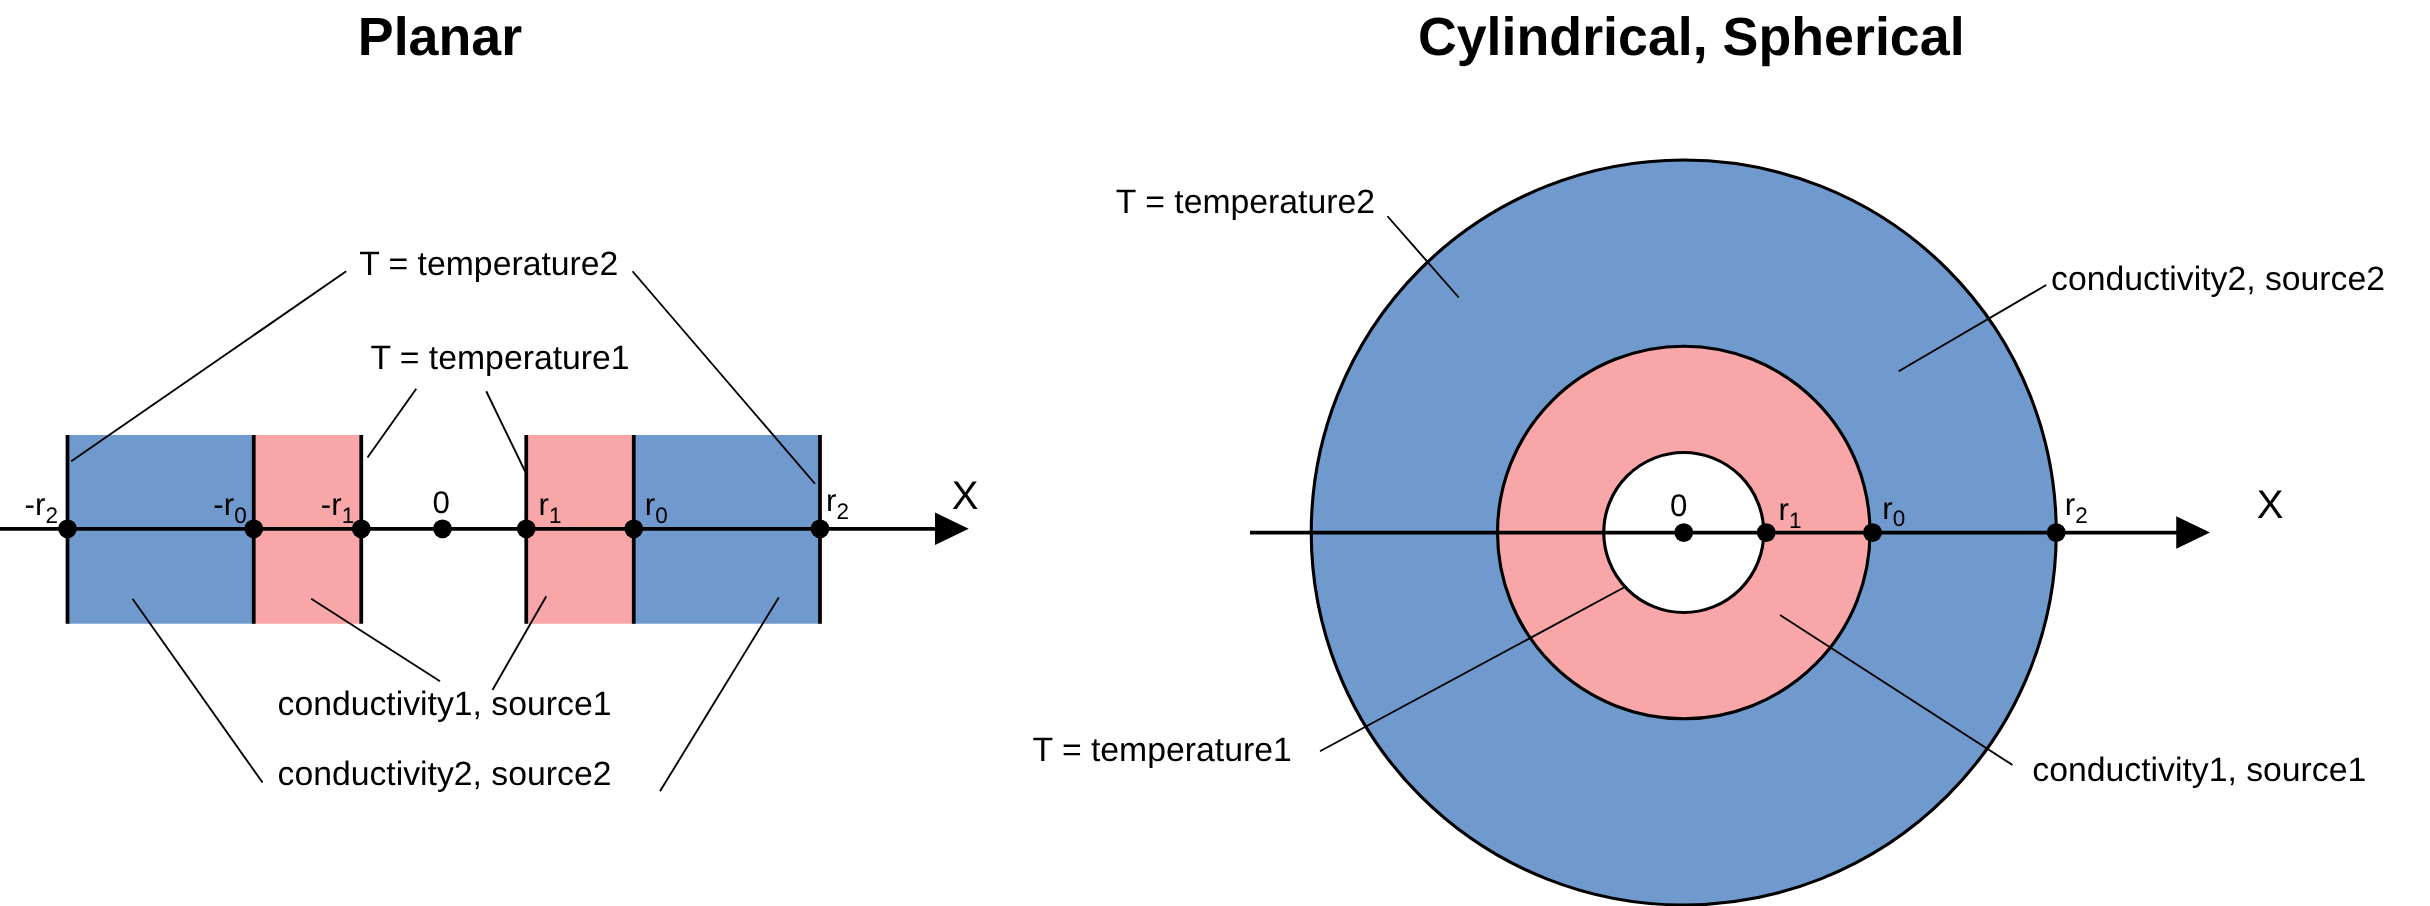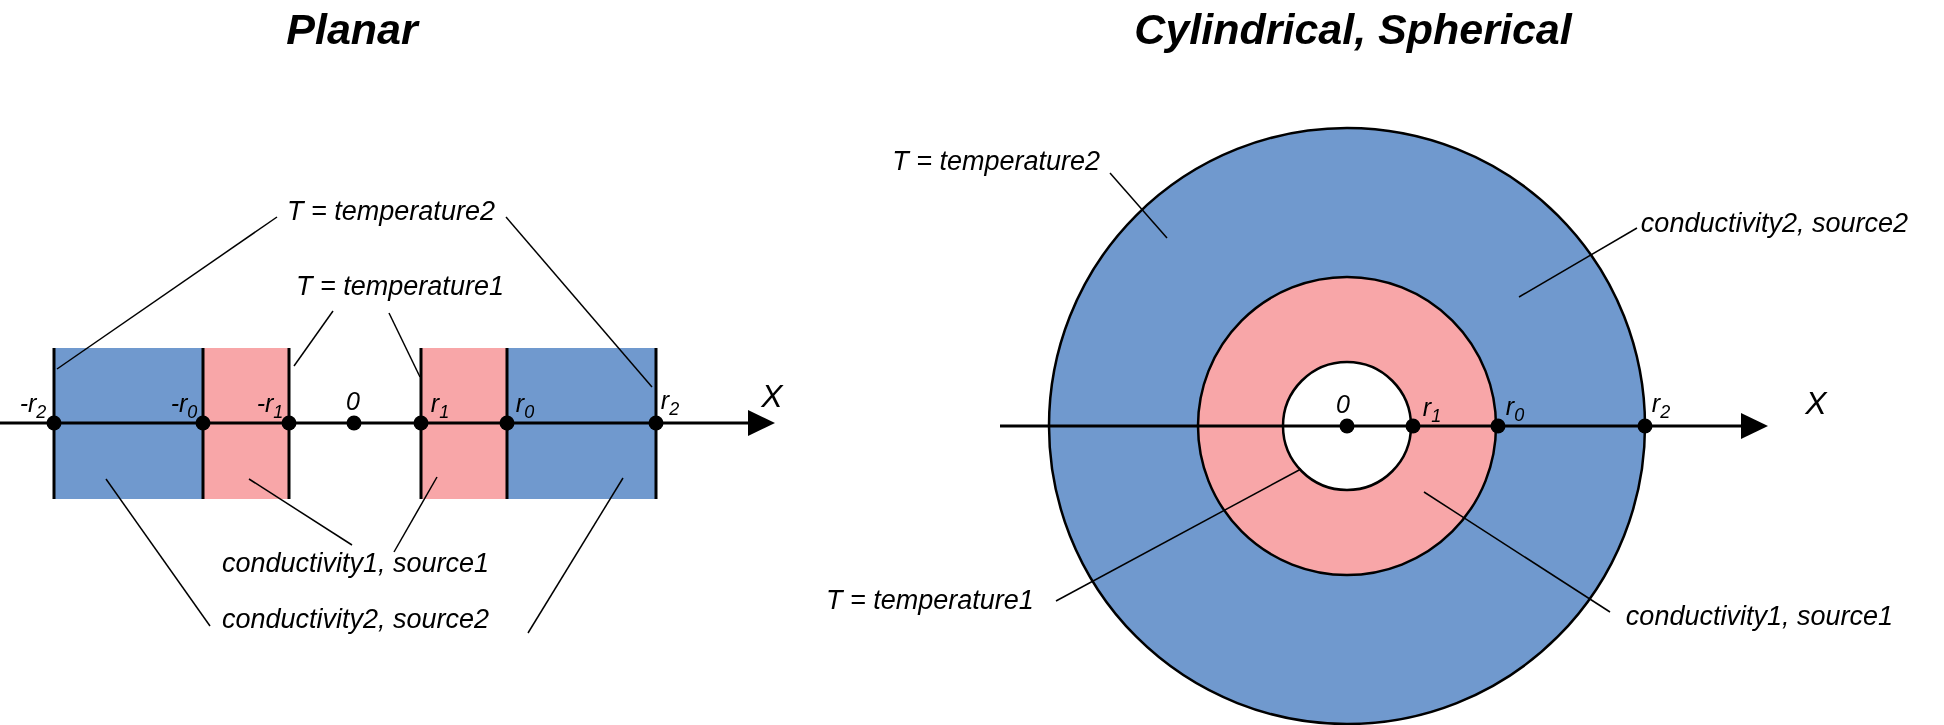--- a/index.html
+++ b/index.html
@@ -3,21 +3,20 @@
 <meta charset="utf-8">
 <style>
   html, body { margin: 0; padding: 0; background: #ffffff; }
   .canvas {
     position: relative;
     width: 1944px;
     height: 725px;
     background: #ffffff;
     overflow: hidden;
     font-family: "Liberation Sans", sans-serif;
-    font-style: italic;
   }
   svg { display: block; }
   text {
     font-family: "Liberation Sans", sans-serif;
     fill: #000000;
   }
   .title { font-size: 43px; font-weight: bold; }
   .anno  { font-size: 27px; }
   .tick  { font-size: 25px; }
   .sub   { font-size: 18px; }

